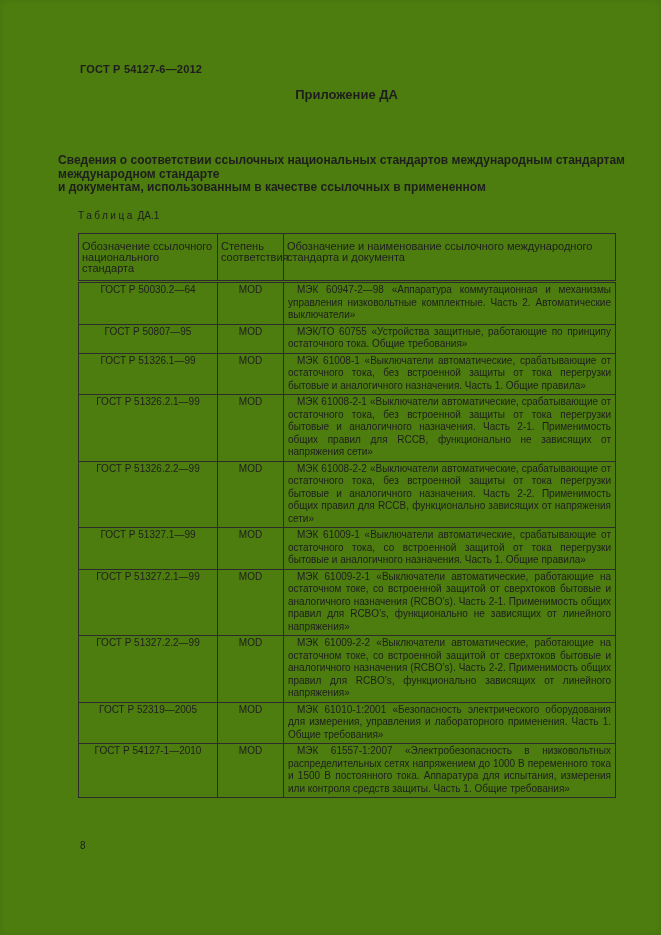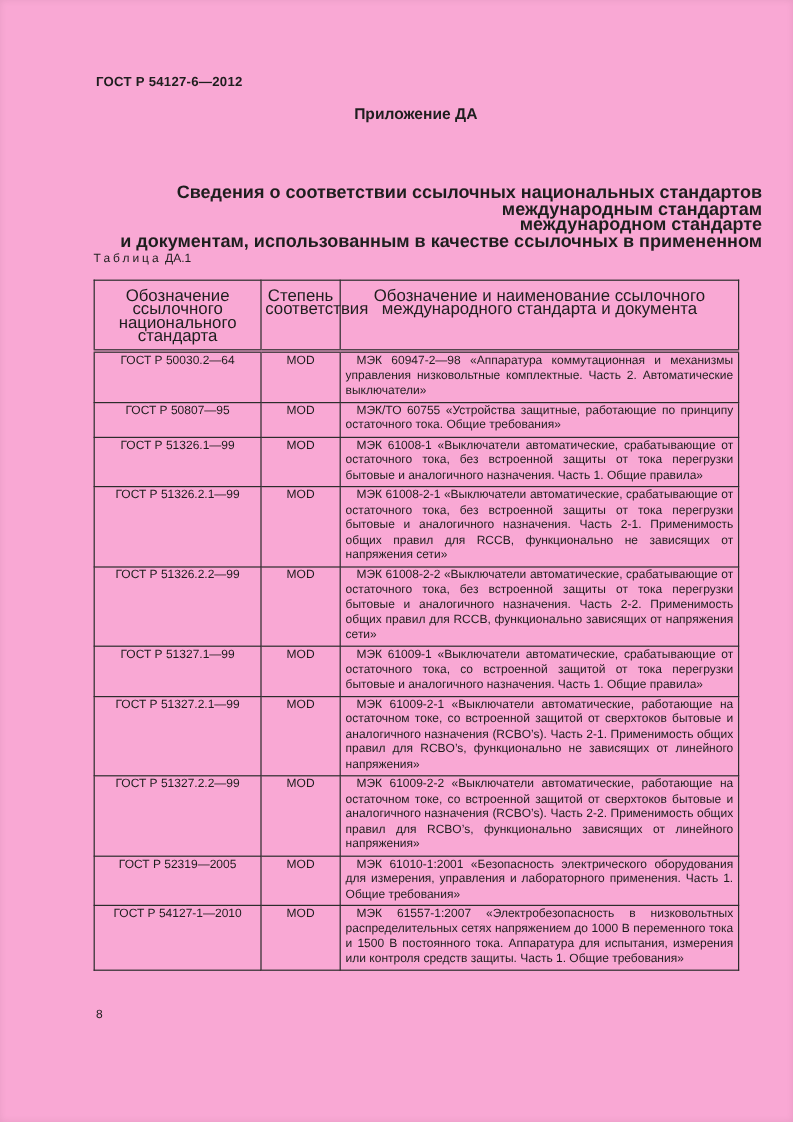--- a/index.html
+++ b/index.html
@@ -1,21 +1,21 @@
 <!DOCTYPE html>
 <html><head>
 <meta charset="utf-8">
 <style>
   * { margin: 0; padding: 0; box-sizing: border-box; }
   html, body { background: #e9e9e9; }
   .page {
     position: relative;
     width: 661px;
     height: 935px;
-    background: #f9a8d4;
+    background: #4d7c0f;
     font-family: "Liberation Sans", sans-serif;
     color: #1e1e1e;
     overflow: hidden;
     box-shadow: inset 0 0 6px rgba(0,0,0,0.08);
   }
   .doc-number {
     position: absolute;
     left: 80px;
     top: 63px;
     font-size: 11px;
@@ -30,22 +30,22 @@
     text-align: center;
     font-size: 13px;
     font-weight: bold;
     line-height: 14px;
   }
   .section-title {
     position: absolute;
     left: 58px;
     top: 154px;
     width: 577px;
-    text-align: right;
-    font-size: 15px;
+    text-align: left;
+    font-size: 12px;
     font-weight: bold;
     line-height: 13.5px;
   }
   .section-title span { display: block; }
   .table-caption {
     position: absolute;
     left: 78px;
     top: 210px;
     font-size: 10px;
   }
@@ -61,23 +61,23 @@
   .std-table col.c1 { width: 139px; }
   .std-table col.c2 { width: 66px; }
   .std-table col.c3 { width: 332px; }
   .std-table th, .std-table td {
     border: 1px solid #2c2c2c;
     vertical-align: top;
     font-size: 10px;
   }
   .std-table thead th {
     font-weight: normal;
-    font-size: 14px;
+    font-size: 11px;
     line-height: 11px;
-    text-align: center;
+    text-align: left;
     padding: 7px 3px 6px;
     border-bottom: 3px double #2c2c2c;
   }
   .std-table td.cell-national {
     text-align: center;
     padding: 1px 2px;
     line-height: 12.5px;
   }
   .std-table td.cell-degree {
     text-align: center;

